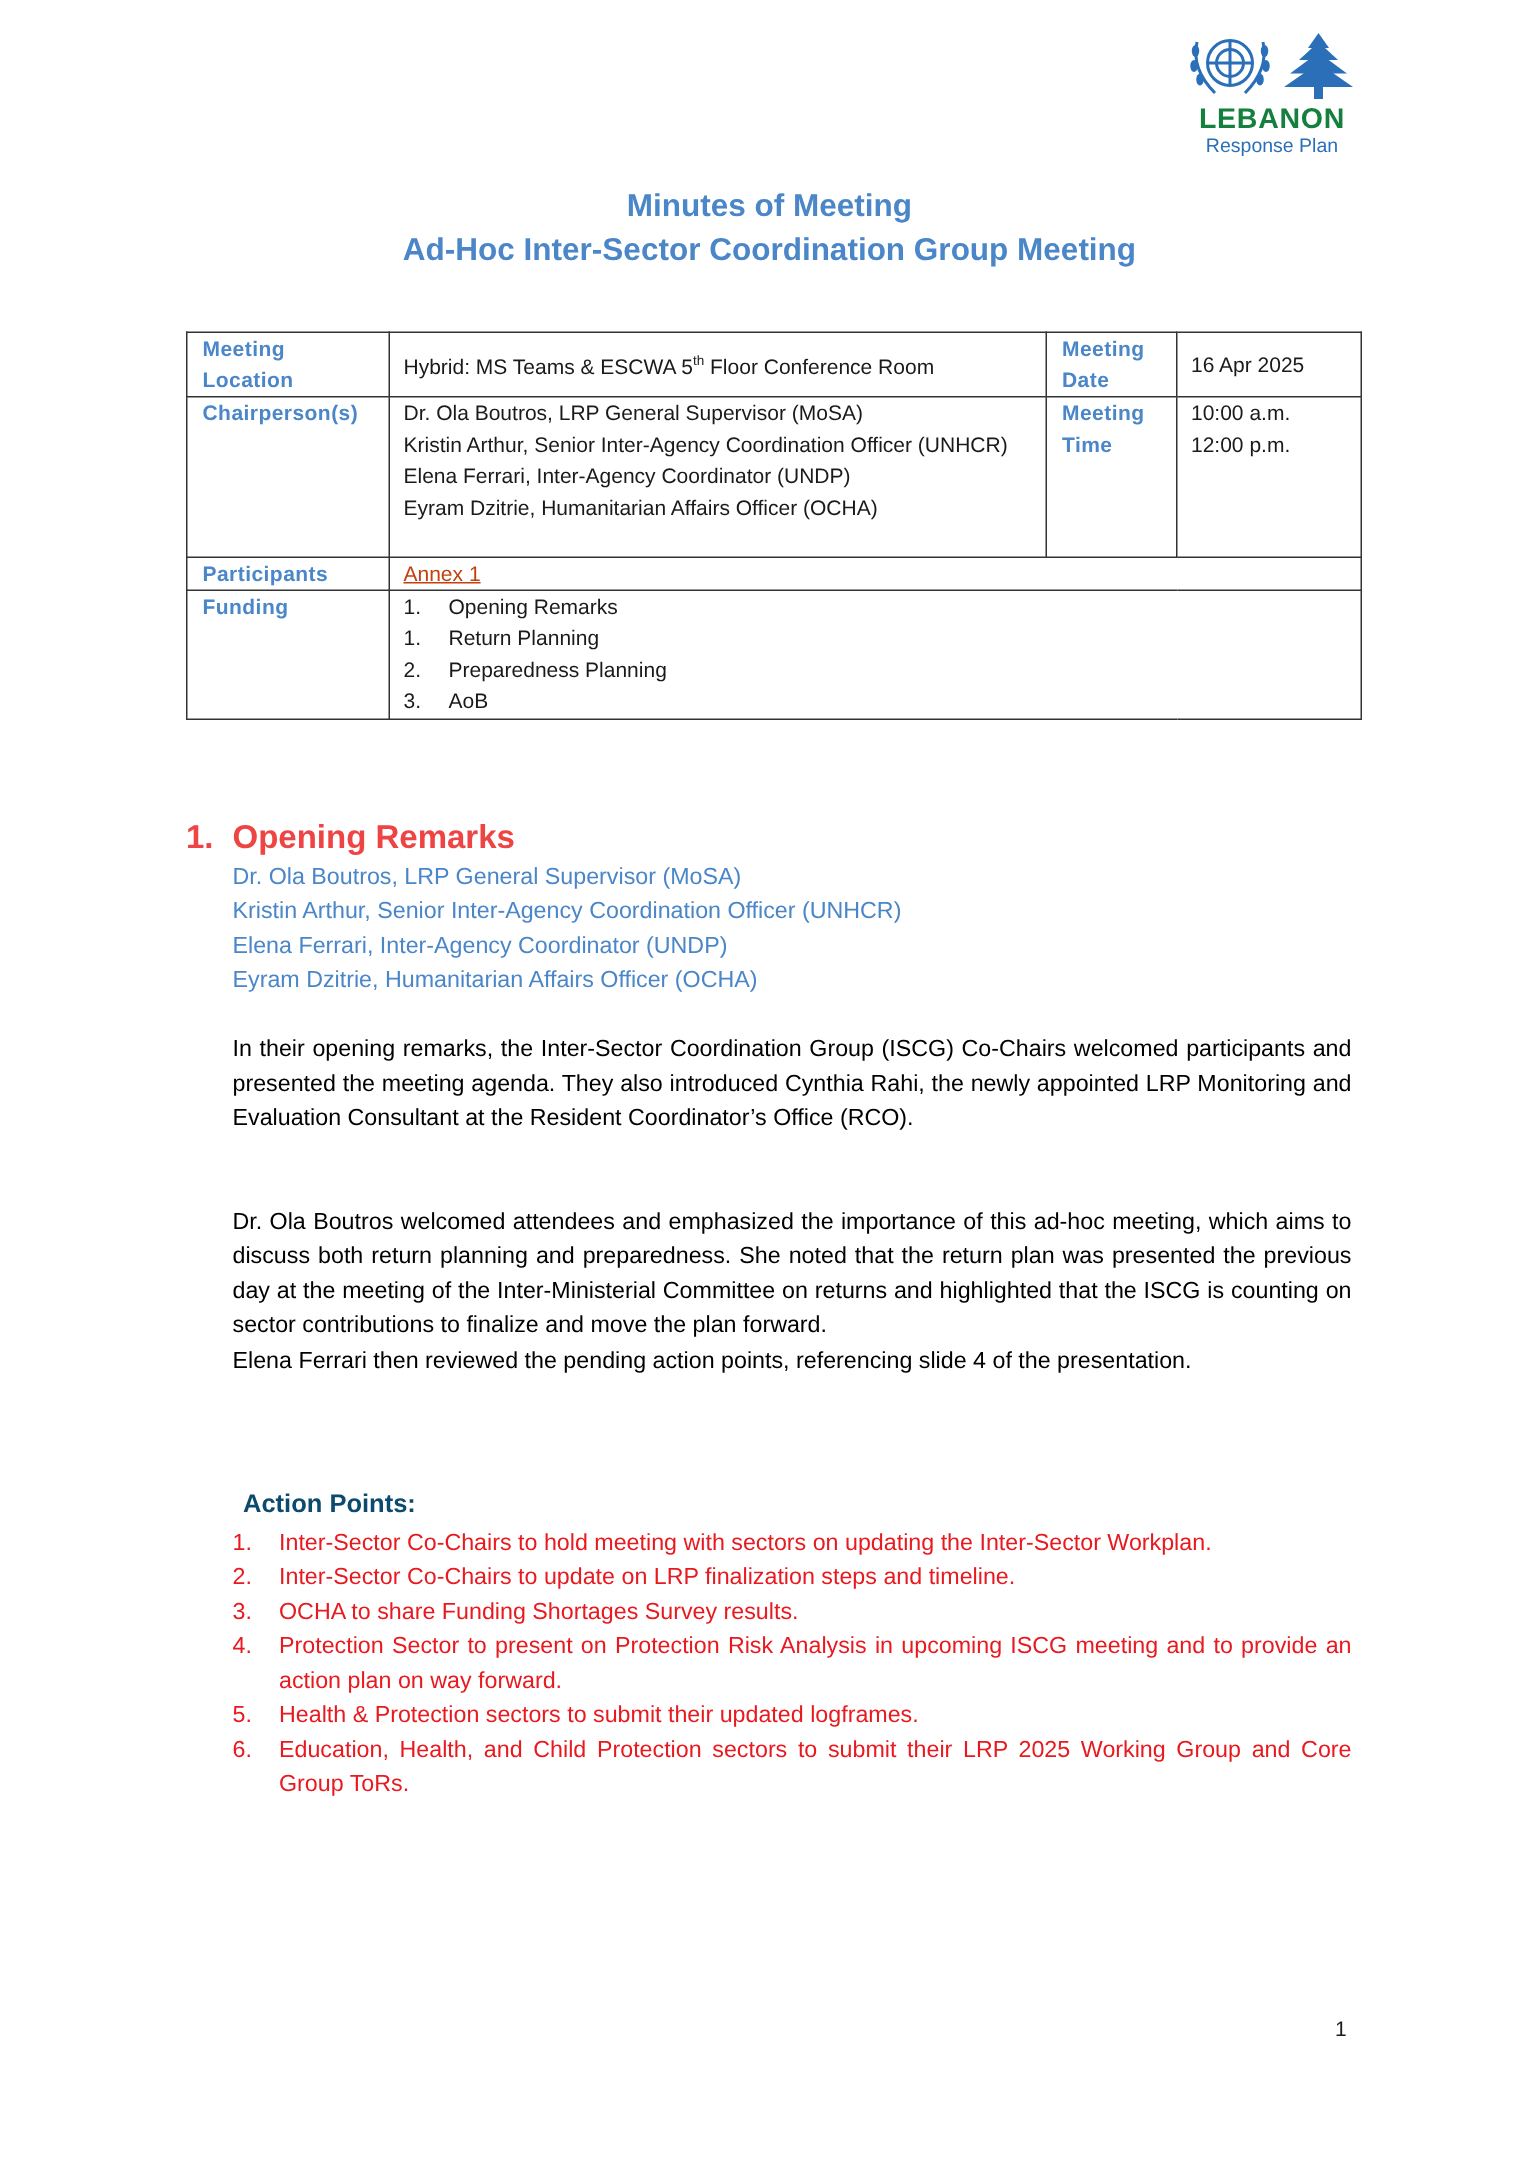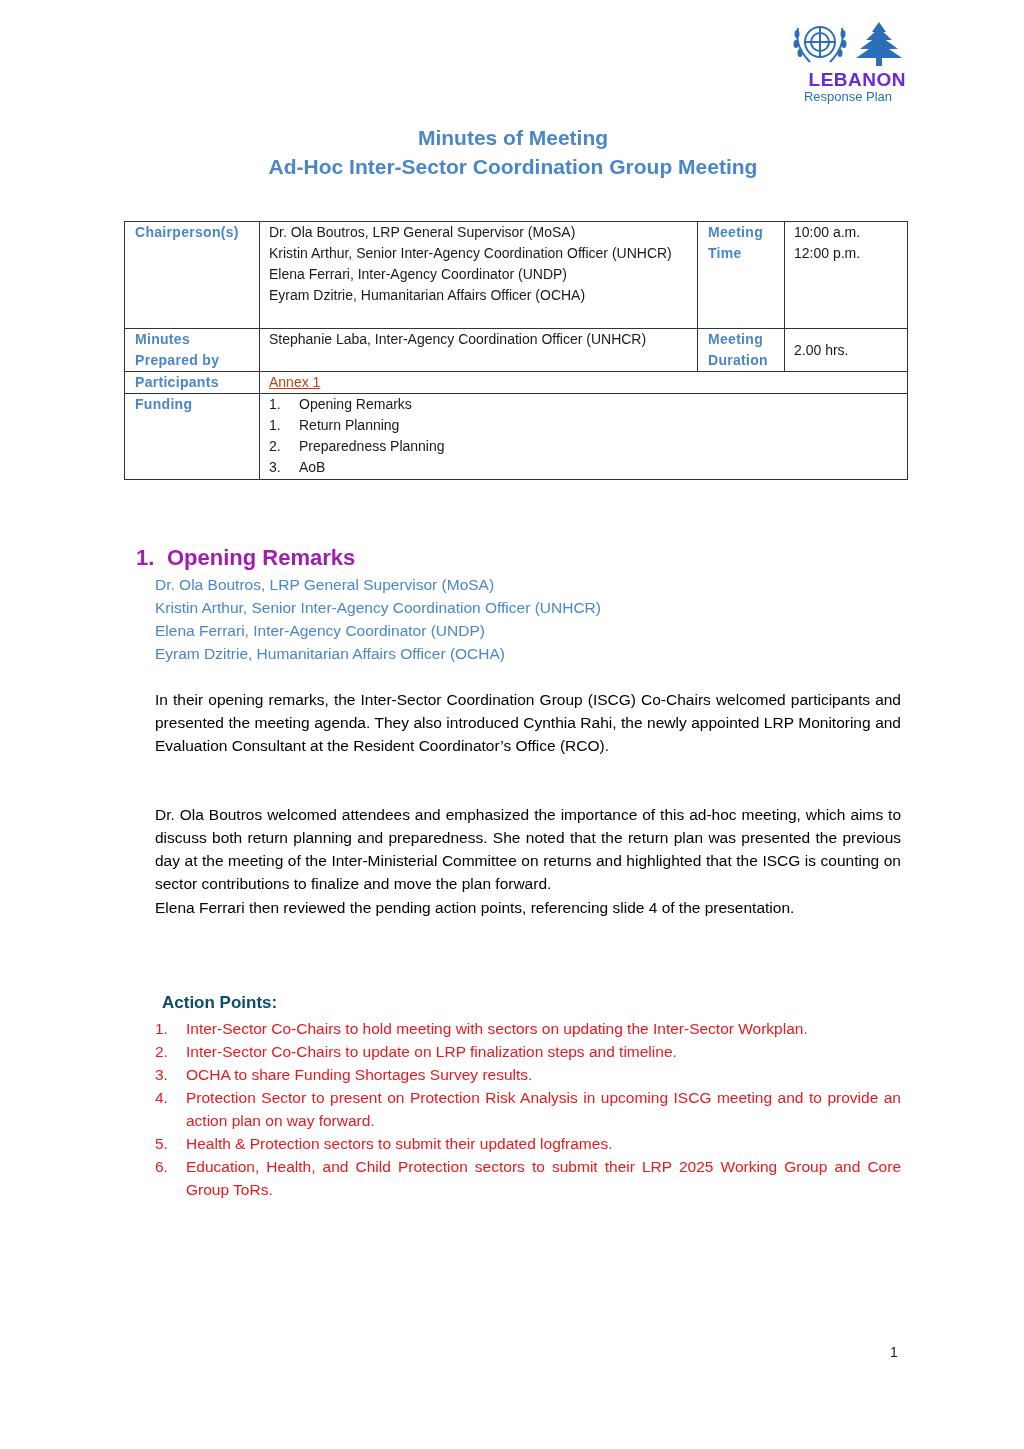--- a/index.html
+++ b/index.html
@@ -1,41 +1,41 @@
 <!DOCTYPE html>
 <html><head>
 <meta charset="utf-8">
 <style>
   html, body { margin: 0; padding: 0; background: #ffffff; }
   body { width: 1024px; height: 1449px; position: relative; overflow: hidden;
          font-family: "Liberation Sans", "DejaVu Sans", sans-serif; color: #1a1a1a; }
 
   .logo { position: absolute; left: 788px; top: 18px; width: 118px; height: 90px; }
   .logo svg { position: absolute; }
-  .logo .lebanon { position: absolute; left: 2px; top: 52px; width: 116px; text-align: right;
-                   font-weight: bold; font-size: 19px; color: #6d28d9; letter-spacing: 0.5px; line-height: 20px; }
+  .logo .lebanon { position: absolute; left: 2px; top: 52px; width: 116px; text-align: center;
+                   font-weight: bold; font-size: 19px; color: #15803d; letter-spacing: 0.5px; line-height: 20px; }
   .logo .rp { position: absolute; left: 2px; top: 72px; width: 116px; text-align: center;
               font-weight: normal; font-size: 13px; color: #2a6fb8; line-height: 14px; }
 
   .title { position: absolute; left: 0; width: 1026px; text-align: center; color: #4a86c8;
            font-size: 21px; font-weight: bold; line-height: 28px; }
   .title.t1 { top: 124px; }
   .title.t2 { top: 153px; }
 
   table.meta { position: absolute; left: 124px; top: 221px; width: 783px; border-collapse: collapse;
                font-size: 14px; line-height: 21px; table-layout: fixed; }
   table.meta td { border: 1.5px solid #333; vertical-align: top; padding: 0 9px; }
   table.meta td.lbl { color: #4a86c8; font-weight: bold; padding-left: 10px; letter-spacing: 0.3px; }
   table.meta td.mid { vertical-align: middle; }
   table.meta td.just { text-align: justify; text-align-last: left; }
   table.meta a { color: #c2410c; text-decoration: underline; }
   .agenda-line { display: flex; }
   .agenda-line .n { width: 30px; }
 
-  .sec-heading { position: absolute; left: 124px; top: 544px; font-size: 22px; font-weight: bold; color: #a21caf; line-height: 28px; margin-left: 12px; }
+  .sec-heading { position: absolute; left: 124px; top: 544px; font-size: 22px; font-weight: bold; color: #ef4444; line-height: 28px; }
   .sec-heading .num { display: inline-block; width: 31px; }
   .presenters { position: absolute; left: 155px; top: 573px; font-size: 15.5px; color: #4a86c8; line-height: 23px; }
 
   .para { position: absolute; left: 155px; width: 746px; font-size: 15.5px; line-height: 23px;
           text-align: justify; color: #000000; }
   .p1 { top: 688px; }
   .p2 { top: 803px; }
   .p3 { top: 896px; }
 
   .ap-heading { position: absolute; left: 162px; top: 991px; font-size: 17px; font-weight: bold; color: #0c4a6e; line-height: 24px; }
@@ -85,39 +85,39 @@
 <div class="title t2">Ad-Hoc Inter-Sector Coordination Group Meeting</div>
 
 <table class="meta">
   <colgroup>
     <col style="width:135px">
     <col style="width:438px">
     <col style="width:87px">
     <col style="width:123px">
   </colgroup>
   <tbody>
+      <tr style="height:42px">
+    <td class="lbl">Meeting Location</td>
+    <td class="mid"><span id="loc-val">Hybrid: MS Teams &amp; ESCWA 5<sup style="font-size: 9px;">th</sup> Floor Conference Room</span></td>
+    <td class="lbl">Meeting Date</td>
+    <td class="mid">16 Apr 2025</td>
+  </tr>
   <tr style="height:107px">
     <td class="lbl">Chairperson(s)</td>
     <td>
       <div>Dr. Ola Boutros, LRP General Supervisor (MoSA)</div>
       <div>Kristin Arthur, Senior Inter-Agency Coordination Officer (UNHCR)</div>
       <div>Elena Ferrari, Inter-Agency Coordinator (UNDP)</div>
       <div>Eyram Dzitrie, Humanitarian Affairs Officer (OCHA)</div>
     </td>
     <td class="lbl">Meeting Time</td>
     <td>
       <div>10:00 a.m.</div>
       <div>12:00 p.m.</div>
     </td>
-  </tr>
-  <tr style="height:43px">
-    <td class="lbl">Minutes Prepared by</td>
-    <td class="just">Stephanie Laba, Inter-Agency Coordination Officer (UNHCR)</td>
-    <td class="lbl">Meeting Duration</td>
-    <td class="mid">2.00 hrs.</td>
   </tr>
   <tr style="height:21px">
     <td class="lbl">Participants</td>
     <td colspan="3">
       <a href="#">Annex 1</a>
     </td>
   </tr>
   <tr style="height:86px">
     <td class="lbl">Funding</td>
     <td colspan="3">

